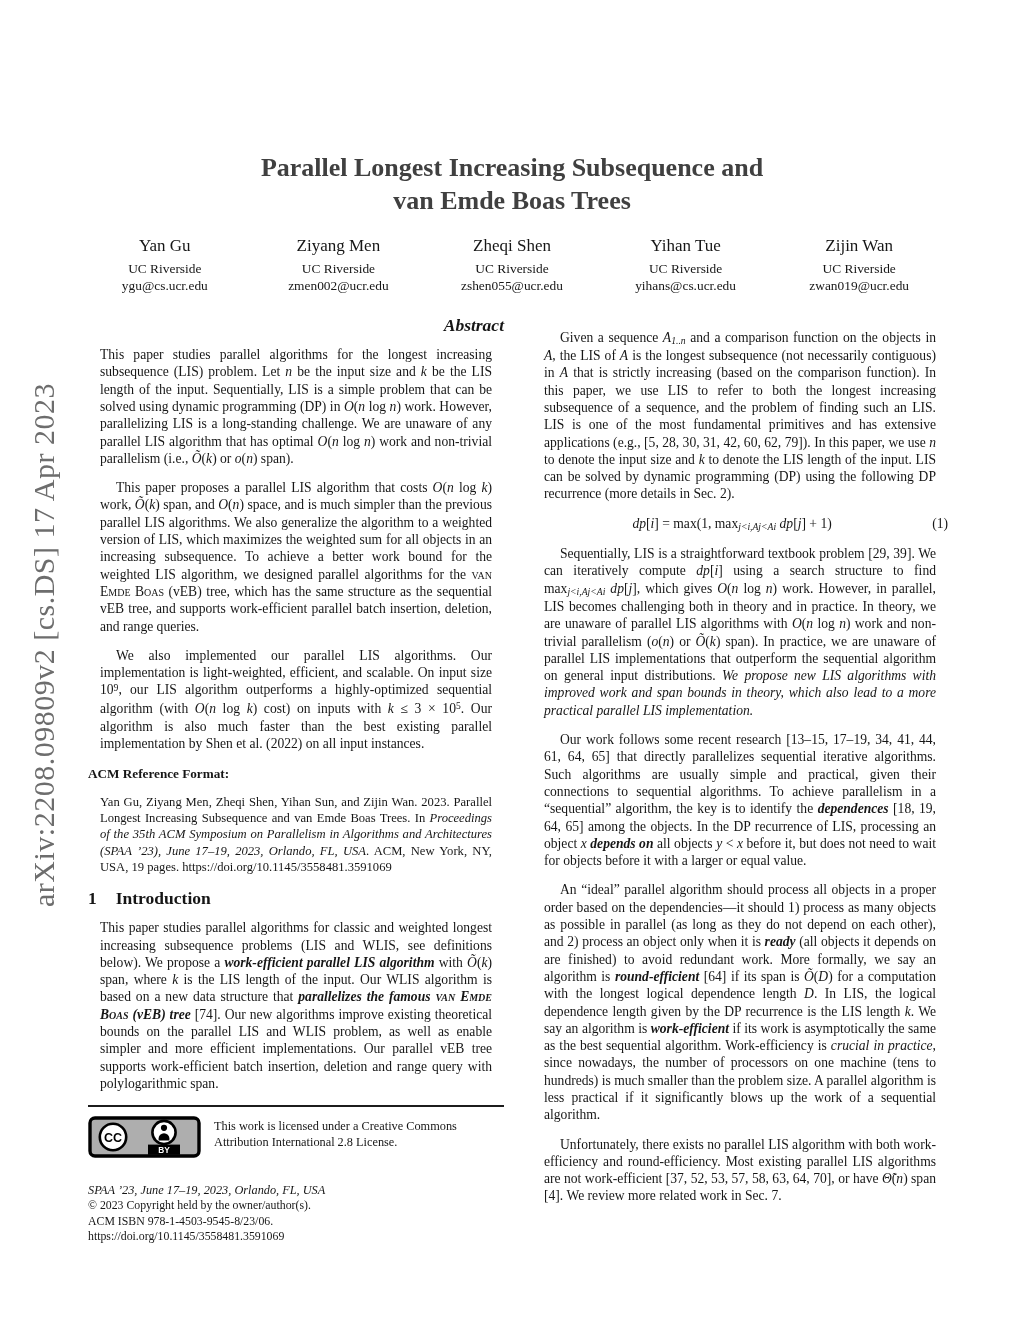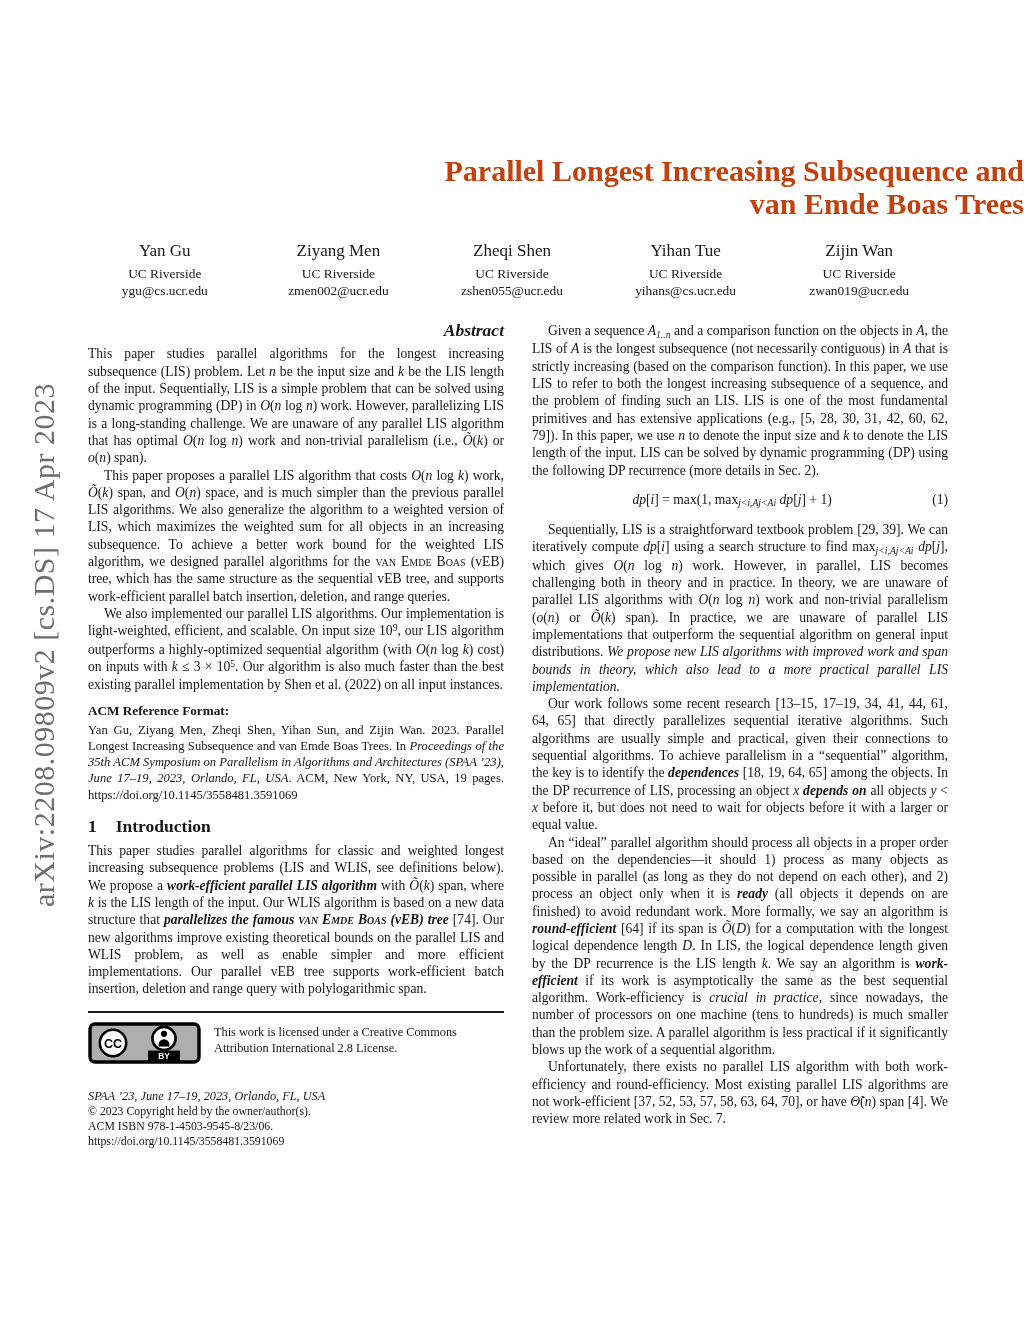--- a/index.html
+++ b/index.html
@@ -8,32 +8,32 @@
     width:1024px; height:1325px; position:relative; overflow:hidden;
     background:#ffffff; color:#161616;
     font-family:"Liberation Serif","DejaVu Serif",serif;
   }
   .arxiv-strip {
     position:absolute; top:645px; left:44px;
     transform:translate(-50%,-50%) rotate(-90deg);
     font-size:30px; color:#6d6d6d; white-space:nowrap; letter-spacing:.5px;
   }
   .header { padding-top:134px; text-align:center; }
-  .title { font-size:30px; font-weight:bold; line-height:33px; color:#c2410c;text-align:right; }
+  .title { font-size:26px; font-weight:bold; line-height:33px; color:#404040; }
   .authors {
     display:flex; justify-content:space-between;
     padding:0 78px; margin-top:17px;
   }
   .author { width:185px; text-align:center; }
   .author .name { font-size:17px; line-height:21px; margin-bottom:4px; }
   .author .affil, .author .email { font-size:13.4px; line-height:17px; }
 
   .columns { display:flex; gap:28px; padding:0 76px 0 88px; margin-top:23px; }
   .col { width:417px; font-size:13.6px; line-height:17.3px; text-align:justify; }
-  .col p { margin:0; }
+  .col p { margin:12px; }
   p.ind { text-indent:16px; }
 
   h2.sec { font-size:17.5px; font-weight:bold; margin:0 0 6px 0; text-align:right;font-style:italic; }
   h2.intro-h { font-size:17.5px; font-weight:bold; margin:15px 0 7px 0; text-align:left; }
   h2.intro-h .num { margin-right:19px; }
   h3.acm-h { font-size:13.2px; font-weight:bold; margin:9px 0 2px 0; text-align:left; }
   .acm-body { font-size:12.6px; line-height:16.2px; }
 
   .footnote { margin-top:13px; }
   .rule { height:2px; background:#1c1c1c; margin-bottom:9px; }

